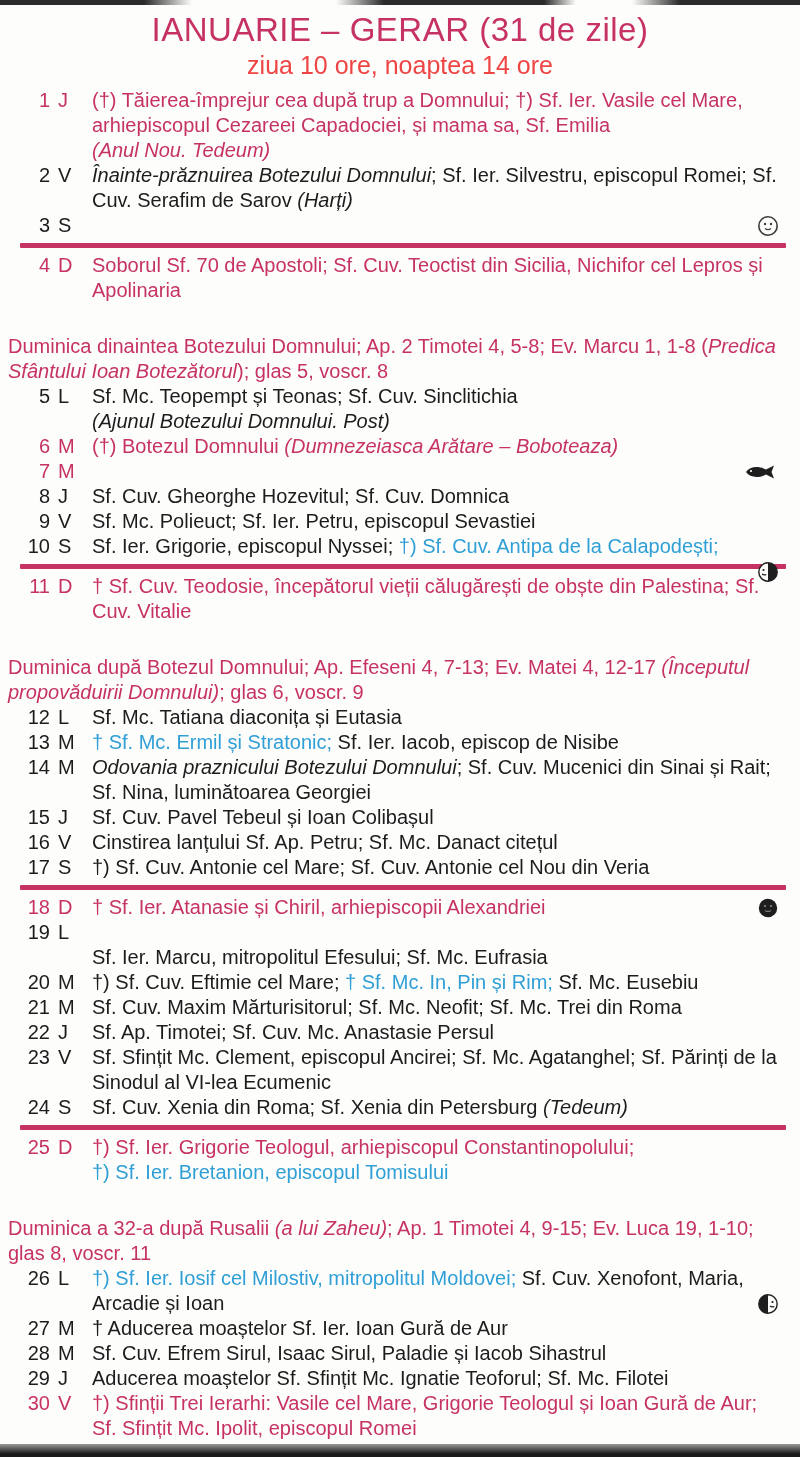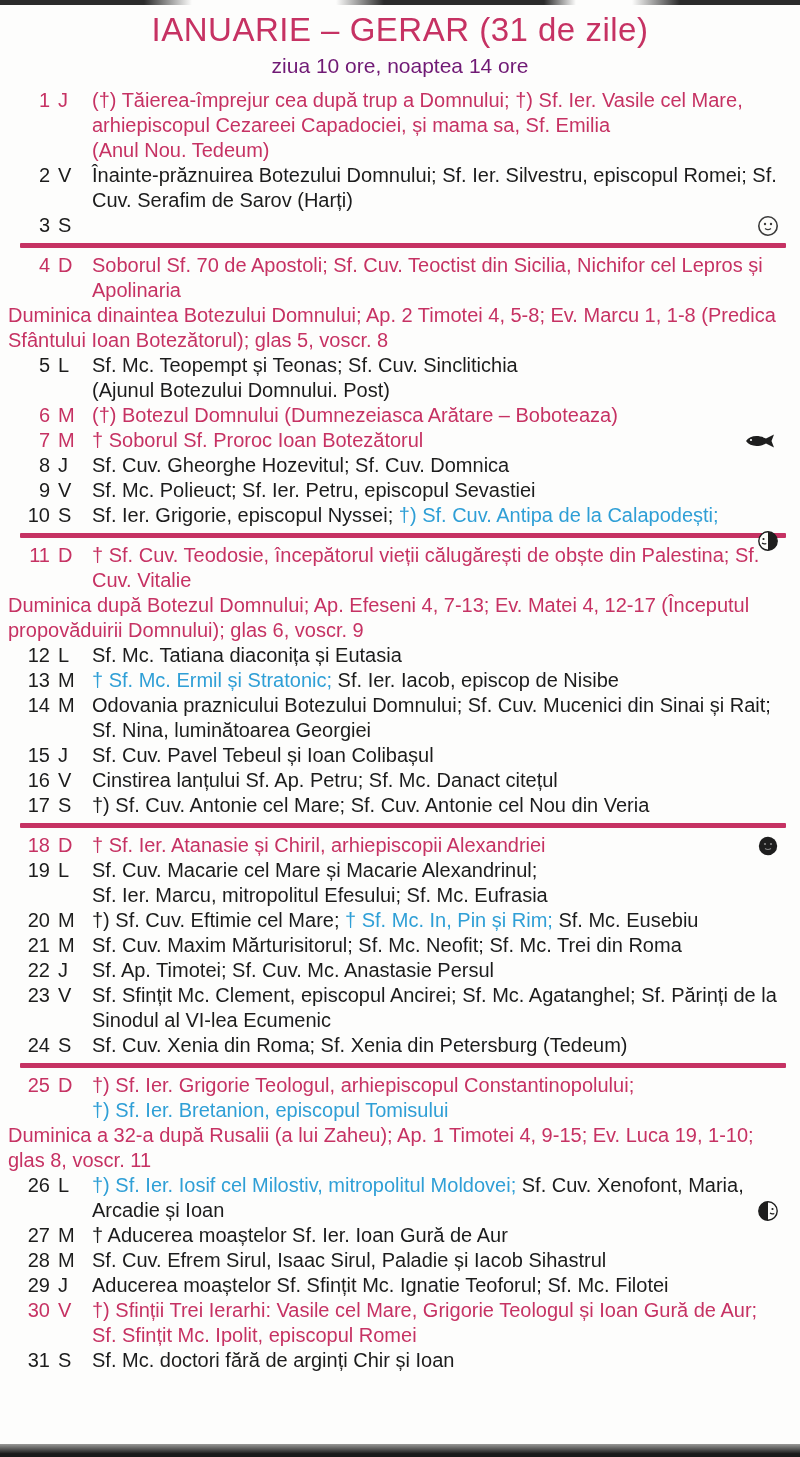--- a/index.html
+++ b/index.html
@@ -19,35 +19,35 @@
   .edge.top{
     top:0;height:5px;
     background:linear-gradient(90deg,#2b2b2b 0%,#2b2b2b 18%,rgba(43,43,43,0) 24%,rgba(43,43,43,0) 42%,#2b2b2b 48%,#2b2b2b 68%,rgba(43,43,43,0) 72%,rgba(43,43,43,0) 79%,#2b2b2b 85%,#2b2b2b 100%);
   }
   .edge.bottom{bottom:0;height:13px;background:linear-gradient(180deg,#9a9a98,#1a1a1a 75%);}
   header{text-align:center;padding-top:9px;}
   h1{
     margin:0;font-size:33px;line-height:41px;font-weight:normal;
     color:var(--accent);letter-spacing:.5px;
   }
-  .subtitle{font-size:21px;line-height:31px;color:#701a75;}
+  .subtitle{font-size:25px;line-height:31px;color:#ef4444;}
   main{
     padding:7px 12px 0 20px;
     font-size:20px;line-height:25px;
   }
   .row{display:flex;}
   .day{flex:0 0 72px;display:flex;}
   .num{flex:0 0 30px;text-align:right;}
   .wd{margin-left:8px;}
   .content{flex:1;position:relative;padding-right:2px;}
-  .note{margin-left:-12px;position:relative;}
+  .note{margin-left:-12px;position:relative;margin-top:31px;}
   .m{color:var(--accent);}
   .b{color:var(--blue);}
   .bold{font-weight:normal;}
-  .it{}
+  .it{font-style:italic;}
   .divider{height:5px;background:var(--accent);margin:5px 2px 5px 0;border-radius:1px;}
   .icon{position:absolute;right:8px;width:24px;height:24px;}
   .icon.line1{top:1px;}
   .icon.line2{top:26px;}
   .icon svg{display:block;}
   .icon.fish{width:36px;height:18px;top:4px;}
 </style>
 </head>
 <body>
 
@@ -107,21 +107,21 @@
           <span class="num">6</span>
           <span class="wd">M</span>
         </span>
         <span class="content"><span class="m bold">(†) Botezul Domnului </span><span class="m it">(Dumnezeiasca Arătare – Boboteaza)</span></span>
       </div>
       <div class="row">
         <span class="day m">
           <span class="num">7</span>
           <span class="wd">M</span>
         </span>
-        <span class="content"><span class="m bold">† Soborul Sf. Proroc Ioan Botezătorul</span><span class="icon line1 fish">
+        <span class="content"><span class="icon line1 fish">
             <svg width="36" height="18" viewBox="0 0 36 18">
               <path d="M2 9 C6 3.5 14 2.5 22 6.5 L30 2.5 L27.5 9 L30 15.5 L22 11.5 C14 15.5 6 14.5 2 9 Z" fill="#1e1e1e"></path>
               <circle cx="7" cy="8" r="1.1" fill="#ffffff"></circle>
             </svg>
           </span></span>
       </div>
       <div class="row">
         <span class="day">
           <span class="num">8</span>
           <span class="wd">J</span>
@@ -213,21 +213,21 @@
               <circle cx="15" cy="10" r="1.1" fill="#8a8a8a"></circle>
               <path d="M9 14.5 q3 2 6 0" stroke="#8a8a8a" stroke-width="1.1" fill="none"></path>
             </svg>
           </span></span>
       </div>
       <div class="row">
         <span class="day">
           <span class="num">19</span>
           <span class="wd">L</span>
         </span>
-        <span class="content"><span>Sf. Cuv. Macarie cel Mare și Macarie Alexandrinul;</span><br><span>Sf. Ier. Marcu, mitropolitul Efesului; Sf. Mc. Eufrasia</span></span>
+        <span class="content"><br><span>Sf. Ier. Marcu, mitropolitul Efesului; Sf. Mc. Eufrasia</span></span>
       </div>
       <div class="row">
         <span class="day">
           <span class="num">20</span>
           <span class="wd">M</span>
         </span>
         <span class="content"><span class="bold">†)</span><span> Sf. Cuv. Eftimie cel Mare; </span><span class="b bold">† Sf. Mc. In, Pin și Rim;</span><span> Sf. Mc. Eusebiu</span></span>
       </div>
       <div class="row">
         <span class="day">

